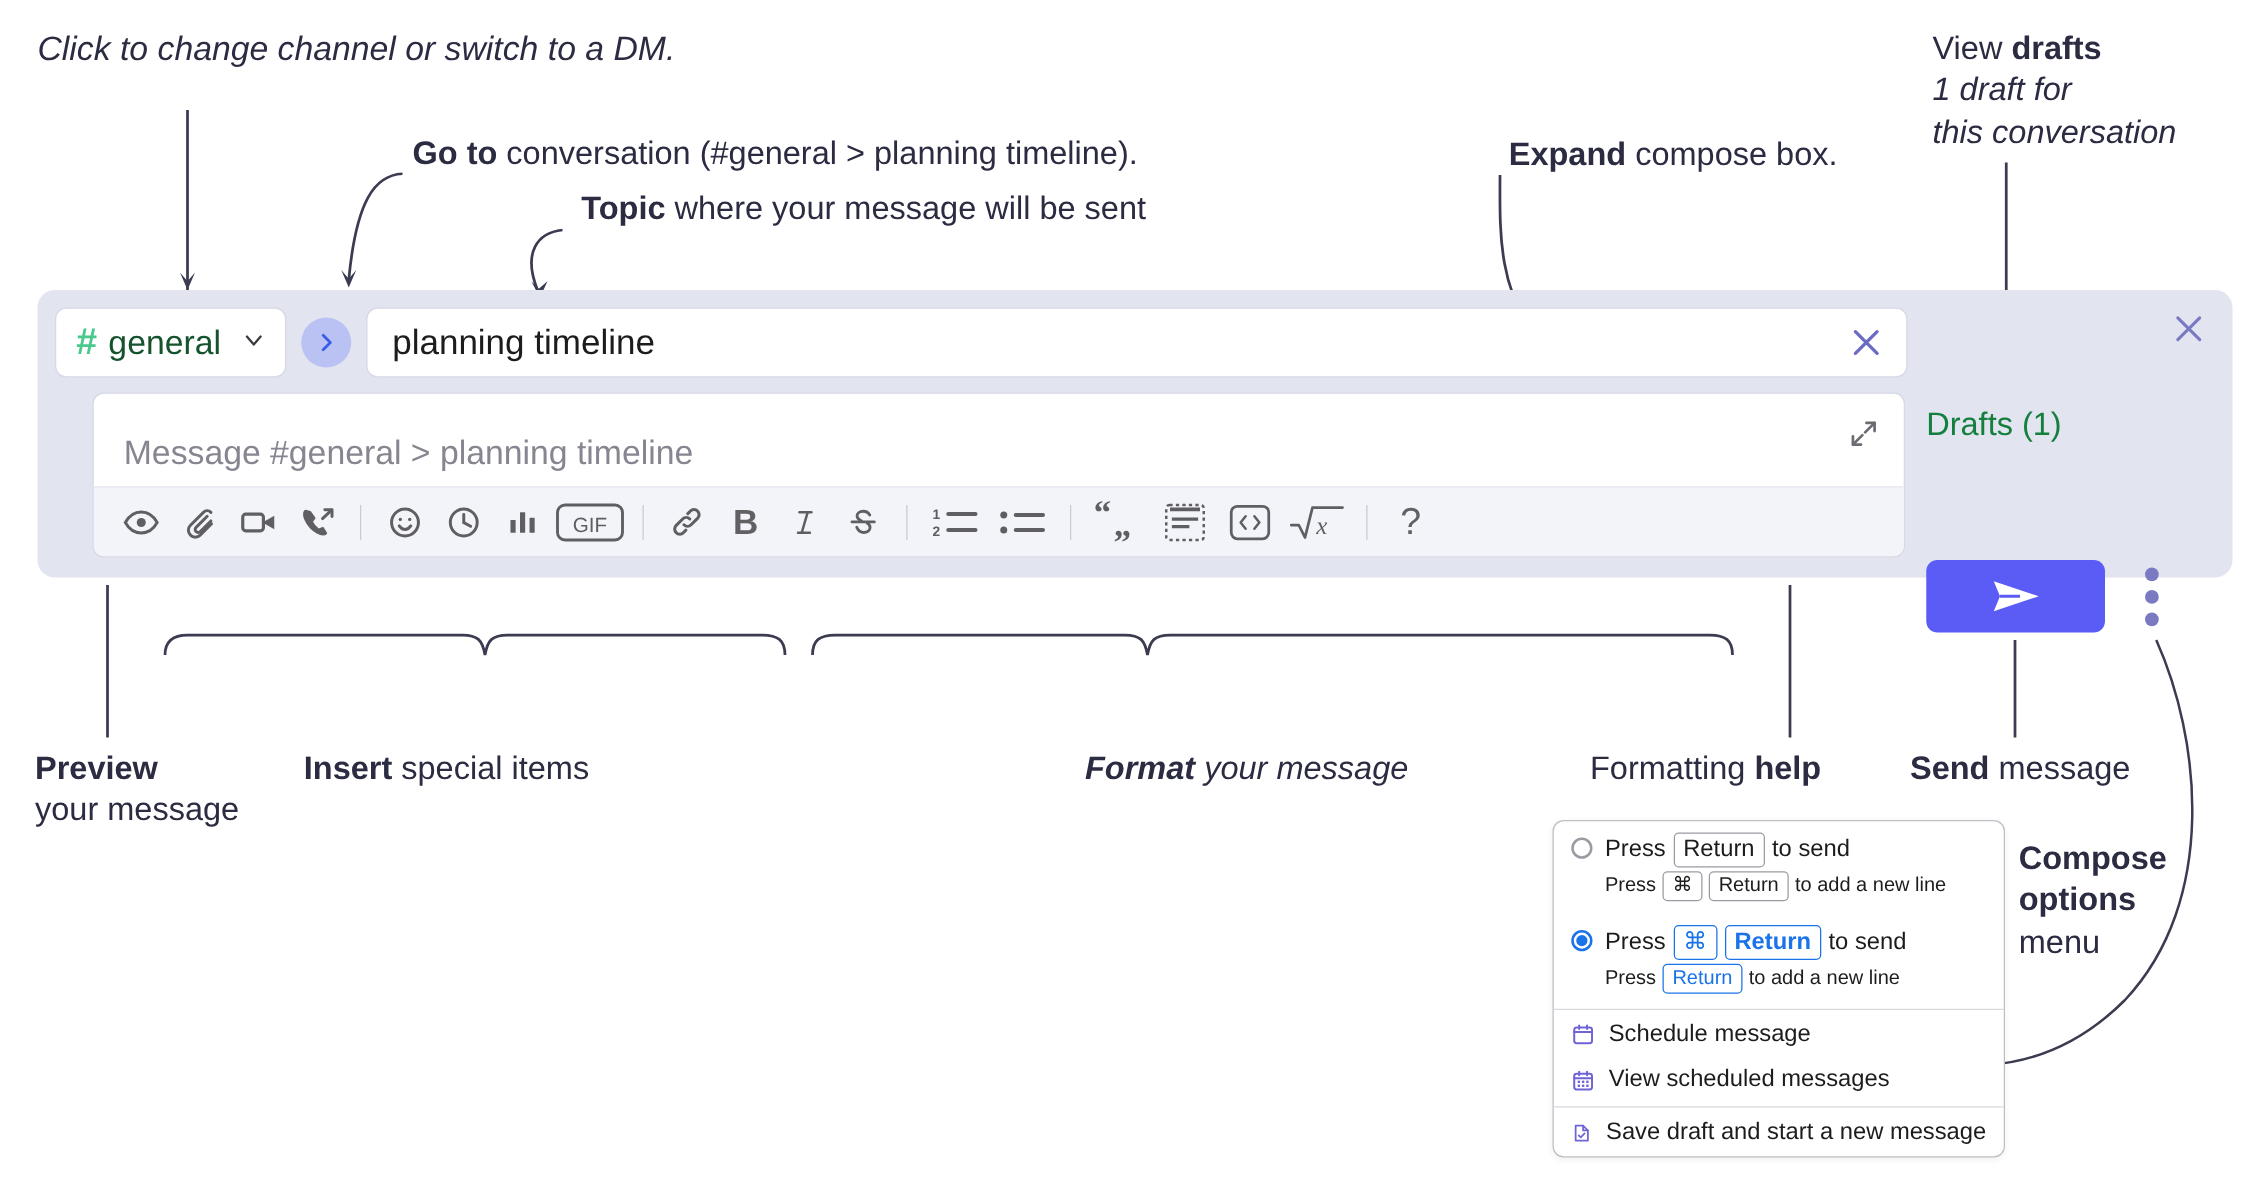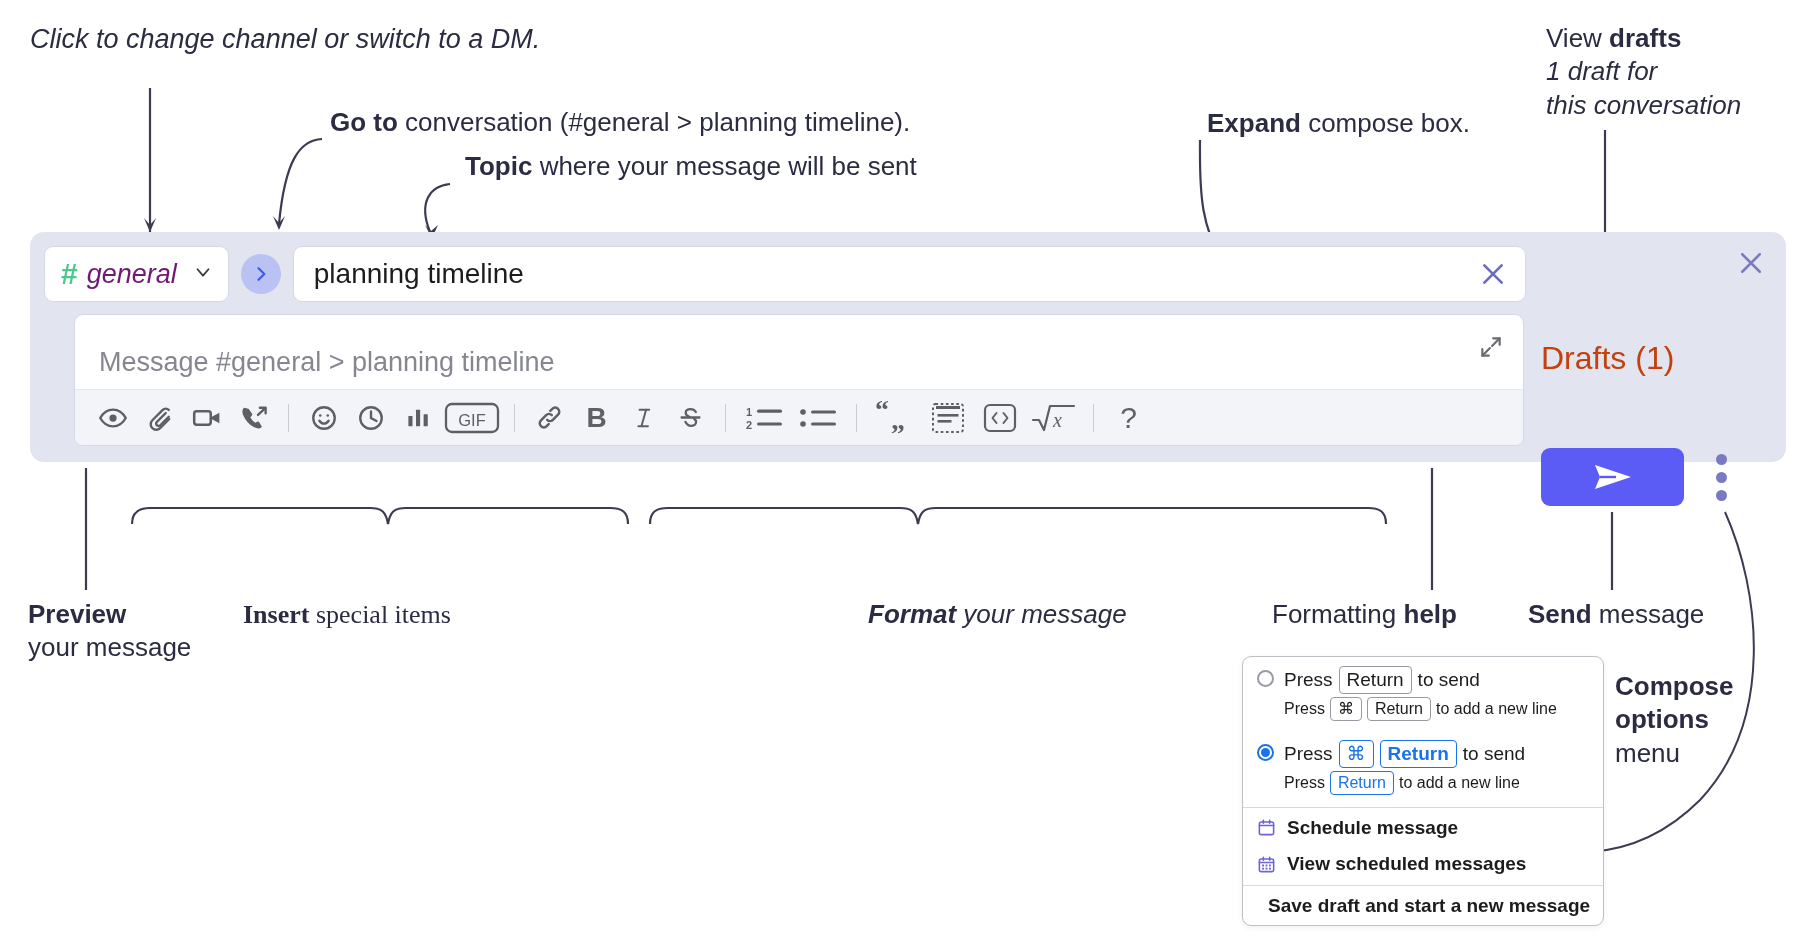--- a/index.html
+++ b/index.html
@@ -30,21 +30,21 @@
     display:flex;align-items:center;justify-content:center;cursor:pointer;
   }
 
   
   #header-row{position:absolute;left:14px;top:14px;height:56px;display:flex;align-items:center;gap:0;}
   #channel-select{
     height:56px;min-width:172px;background:#fff;border:1px solid #d6d8e6;border-radius:9px;
     display:flex;align-items:center;gap:9px;padding:0 14px 0 16px;cursor:pointer;box-sizing:border-box;
   }
   #channel-select .hash{color:#49c98b;font-size:30px;font-weight:700;line-height:1;}
-  #channel-name{font-size:27px;color:#701a75;font-style:italic;}
+  #channel-name{font-size:27px;color:#14532d;}
   .chev{margin-left:6px;}
   #goto-btn{
     width:40px;height:40px;border-radius:50%;background:#b9c2f3;
     display:flex;align-items:center;justify-content:center;cursor:pointer;margin:0 12px;
   }
   #topic-field{
     height:56px;width:1233px;background:#fff;border:1px solid #d6d8e6;border-radius:9px;
     display:flex;align-items:center;padding:0 10px 0 20px;box-sizing:border-box;cursor:text;
   }
   #topic-value{font-size:28px;color:#1d1c1d;flex:1;}
@@ -61,21 +61,21 @@
   #toolbar{
     position:absolute;left:0;right:0;bottom:0;height:56px;background:#f3f4f9;
     border-top:1px solid #e6e7f0;display:flex;align-items:center;padding-left:14px;box-sizing:border-box;
   }
   .tb{width:47px;height:46px;display:flex;align-items:center;justify-content:center;cursor:pointer;color:#616163;flex:0 0 auto;}
   .tb-sep{width:1px;height:28px;background:#c9cad4;margin:0 11px;flex:0 0 auto;}
   .tb-text{font-size:28px;line-height:1;}
 
   
   #drafts-link{
-    position:absolute;left:1541px;top:324px;font-size:32px;color:#c2410c;cursor:pointer;white-space:nowrap;margin-top:16px;
+    position:absolute;left:1541px;top:324px;font-size:26px;color:#15803d;cursor:pointer;white-space:nowrap;
   }
   #send-button{
     position:absolute;left:1541px;top:448px;width:143px;height:58px;background:#5b5bf5;
     border-radius:9px;display:flex;align-items:center;justify-content:center;cursor:pointer;border:none;
   }
   #compose-menu-btn{
     position:absolute;left:1706px;top:452px;width:30px;height:50px;display:flex;flex-direction:column;
     align-items:center;justify-content:center;gap:7px;cursor:pointer;
   }
   #compose-menu-btn i{width:11px;height:11px;border-radius:50%;background:#7a7ac2;display:block;}
@@ -91,21 +91,21 @@
   .radio.on{border-color:#1a73e8;}
   .radio.on::after{content:"";display:block;width:9px;height:9px;border-radius:50%;background:#1a73e8;margin:2px auto;}
   .r-main{font-size:19px;color:#1d1c1d;display:flex;align-items:center;gap:6px;flex-wrap:nowrap;}
   .r-sub{font-size:16px;color:#1d1c1d;display:flex;align-items:center;gap:5px;padding:1px 0 10px 41px;}
   .key{
     display:inline-flex;align-items:center;justify-content:center;
     border:1px solid #9a9aa3;border-radius:4px;padding:1px 7px;font-size:inherit;color:#1d1c1d;background:#fff;line-height:1.25;
   }
   .key.blue{border-color:#1a73e8;color:#1a73e8;}
   .menu-sep{height:1px;background:#d9d9e0;margin:2px 0;}
-  .menu-item{display:flex;align-items:center;gap:11px;padding:7px 14px;font-size:19px;color:#1d1c1d;cursor:pointer;white-space:nowrap;font-weight:bold;}
+  .menu-item{display:flex;align-items:center;gap:11px;padding:7px 14px;font-size:19px;color:#1d1c1d;cursor:pointer;white-space:nowrap;}
   .menu-item .mi-label{line-height:1.2;}
 </style>
 </head>
 <body>
 
 <svg class="overlay" viewBox="0 0 1814 944" xmlns="http://www.w3.org/2000/svg">
   <g fill="none" stroke="#3b3b52" stroke-width="2.2">
 
     <path d="M150 88 L150 232"></path>
     <path d="M150 232 l-6 -14 l6 7 l6 -7 z" fill="#3b3b52" stroke="none"></path>
@@ -377,21 +377,21 @@
   <i></i>
   <i></i>
   <i></i>
 </div>
 
 <div class="anno a-md" style="left:28px;top:598px;">
   <div><b>Preview</b></div>
   <div><span>your message</span></div>
 </div>
 
-<div class="anno a-md" style="left:243px;top:598px;font-family:Liberation Serif, serif;">
+<div class="anno a-md" style="left:243px;top:598px;">
   <b>Insert</b><span> special items</span>
 </div>
 
 <div class="anno a-md" style="left:868px;top:598px;font-style:italic;">
   <b>Format</b><span> your message</span>
 </div>
 
 <div class="anno a-md" style="left:1272px;top:598px;">
   <span>Formatting </span><b>help</b>
 </div>

